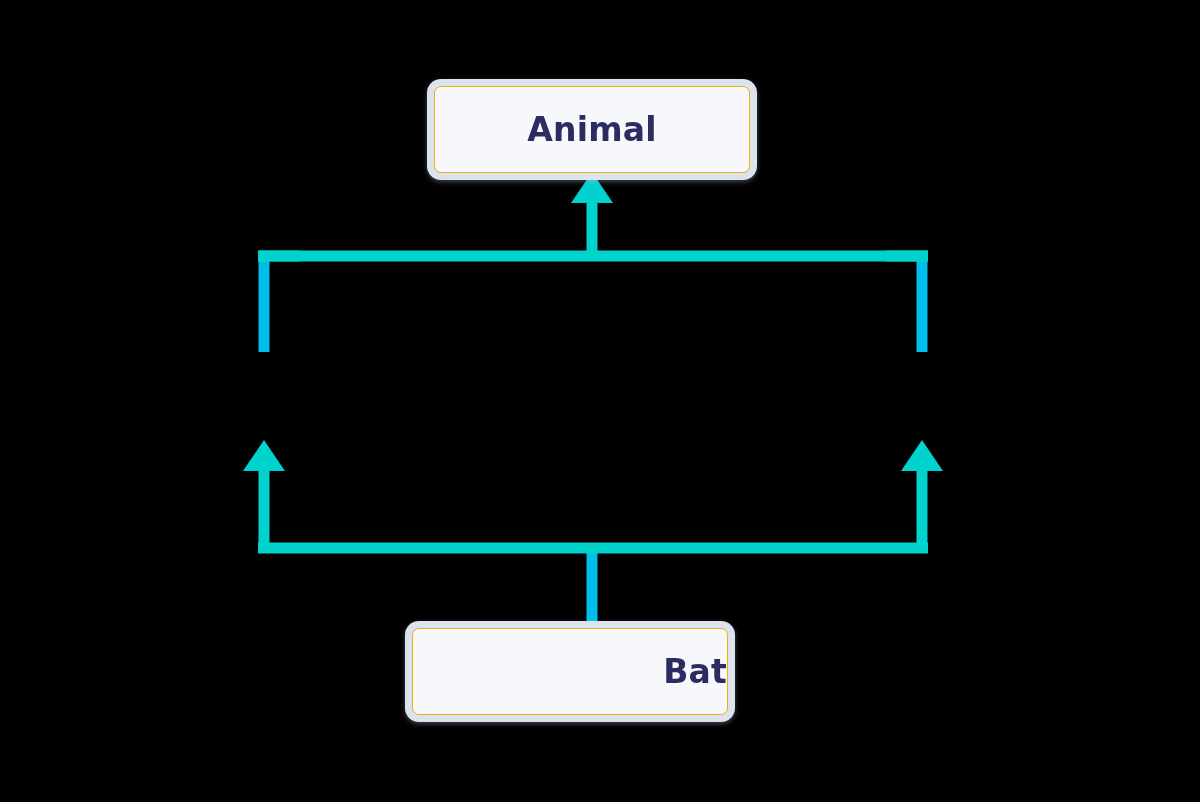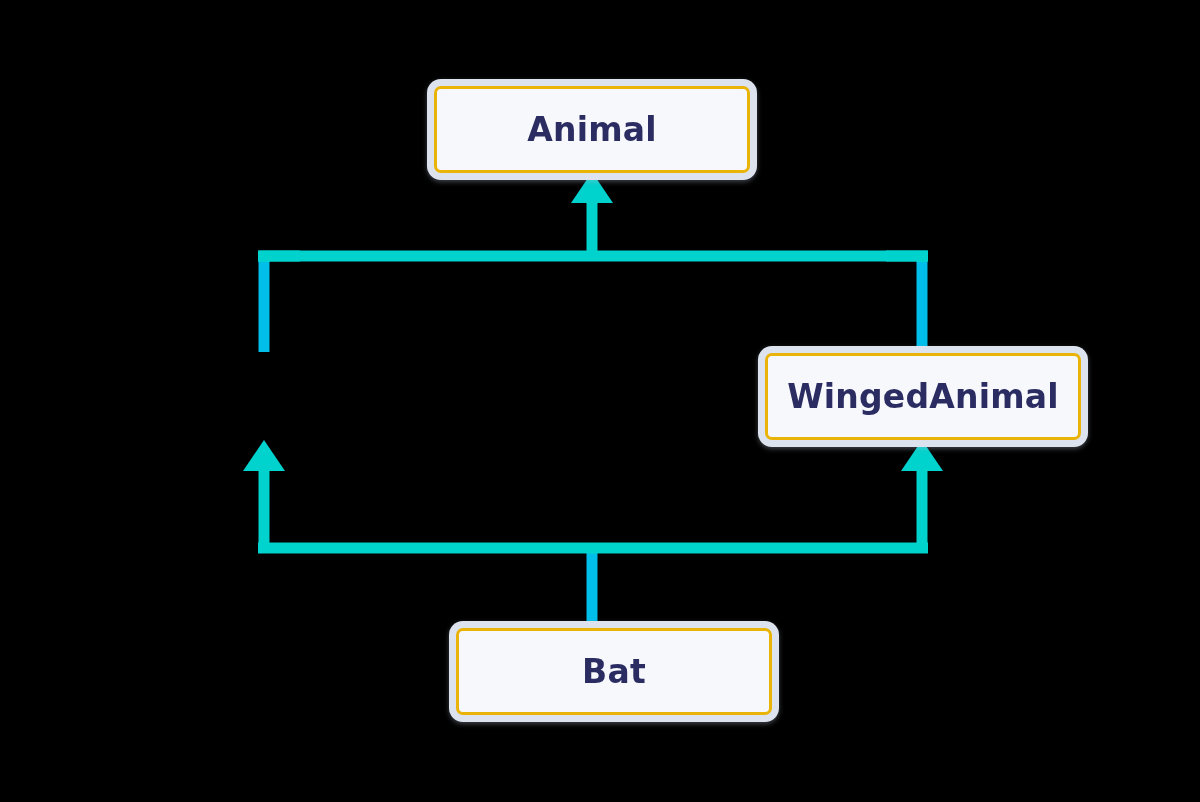--- a/index.html
+++ b/index.html
@@ -19,40 +19,40 @@
     position: absolute;
     left: 0;
     top: 0;
     width: 1200px;
     height: 802px;
   }
   .node {
     position: absolute;
     box-sizing: border-box;
     background: #f7f8fc;
-    border: 3px solid #eab308;
+    border: 1px solid #eab308;
     border-radius: 7px;
     box-shadow: 0 0 0 7px #dde3ee, 0 2px 5px 7px rgba(180,190,210,0.35);
     display: flex;
     align-items: center;
     justify-content: center;
   }
   .node-label {
     font-family: "DejaVu Sans", sans-serif;
     font-size: 33px;
     font-weight: 600;
     letter-spacing: 0.2px;
     color: #2b2d62;
     white-space: nowrap;
     user-select: none;
   }
   #node-animal { left: 434px; top: 86px; width: 316px; height: 87px; }
   #node-mammal { left: 103px; top: 353px; width: 316px; height: 87px; }
   #node-winged { left: 765px; top: 353px; width: 316px; height: 87px; }
-  #node-bat    { left: 456px; top: 628px; width: 316px; height: 87px; }
+  #node-bat    { left: 412px; top: 628px; width: 316px; height: 87px; justify-content: flex-end; }
 </style>
 </head>
 <body>
 
 <div id="stage">
 
   <svg class="edge-layer" viewBox="0 0 1200 802" width="1200" height="802" xmlns="http://www.w3.org/2000/svg">
 
     <path d="M 264 352 L 264 257" stroke="#00beea" stroke-width="11" fill="none"></path>
 
@@ -77,21 +77,18 @@
     <path d="M 922 548 L 922 468" stroke="#00d2cd" stroke-width="11" fill="none"></path>
     <polygon points="922,440 943,471 901,471" fill="#00d2cd"></polygon>
 
   </svg>
 
   <div class="node" id="node-animal">
     <span class="node-label">Animal</span>
   </div>
 
 
-  <div class="node" id="node-winged">
-    <span class="node-label">WingedAnimal</span>
-  </div>
 
   <div class="node" id="node-bat">
     <span class="node-label">Bat</span>
   </div>
 
 </div>
 
 </body></html>

